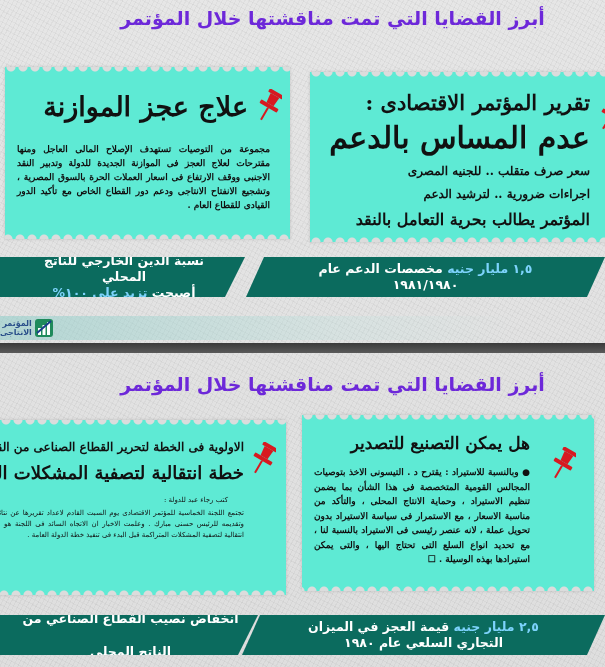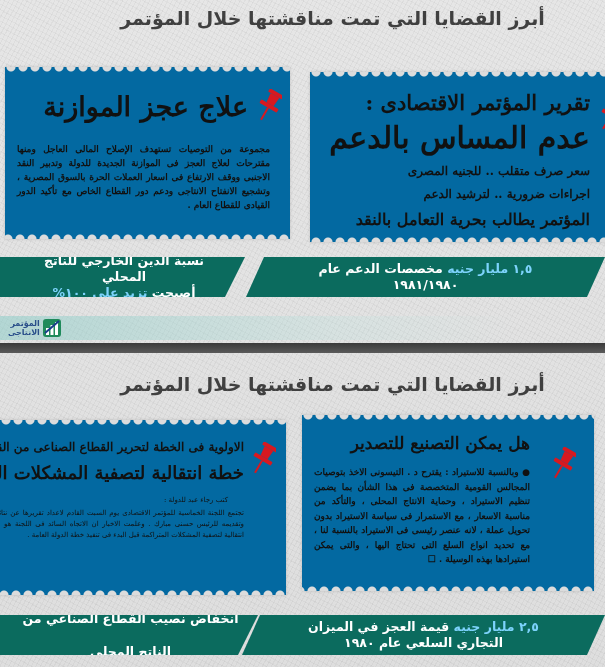--- a/index.html
+++ b/index.html
@@ -20,28 +20,28 @@
     position: absolute; left: 0; width: 605px;
   }
   .slide.top { top: 0; height: 343px; }
   .slide.bottom { top: 353px; height: 314px; }
   .divider {
     position: absolute; left: 0; top: 343px; width: 605px; height: 10px;
     background: linear-gradient(#3a3a3a, #5a5a5a);
   }
   .slide-title {
     position: absolute; left: 0; right: 0; text-align: center;
-    font-weight: bold; font-size: 19px; color: #404040;
+    font-weight: bold; font-size: 19px; color: #6d28d9;
     direction: rtl;
   }
   .slide.top .slide-title { top: 7px; left: 60px; }
   .slide.bottom .slide-title { top: 20px; left: 60px; }
 
   .clip {
-    position: absolute; background: #0369a1;
+    position: absolute; background: #5eead4;
     box-shadow: 0 0 3px rgba(0,0,0,0.15);
     direction: rtl; color: #111;
     font-family: "DejaVu Serif", serif;
     overflow: hidden;
   }
   .clip::before, .clip::after {
     content: ""; position: absolute; left: 0; right: 0; height: 6px;
     background:
       radial-gradient(circle at 6px 0, #dcdcdc 4px, transparent 5px) 0 0/12px 6px repeat-x;
   }
@@ -94,21 +94,21 @@
   .slide.top .banner.right { left: 246px; width: 359px; }
   .slide.top .banner.left { left: 0; width: 245px; }
   .slide.bottom .banner { top: 262px; }
   .slide.bottom .banner.right { left: 242px; width: 363px; }
   .slide.bottom .banner.left { left: 0; width: 258px; gap: 17px; }
 
   .logo-strip {
     position: absolute; left: 0; top: 316px; width: 605px; height: 24px;
     background: linear-gradient(90deg, rgba(140,205,200,0.55), rgba(180,225,220,0.25) 55%, transparent 85%);
   }
-  .logo { position: absolute; left: 8px; top: 319px; display: flex; align-items: center; gap: 3px; direction: rtl; }
+  .logo { position: absolute; left: 0; top: 319px; display: flex; align-items: center; gap: 3px; direction: rtl; }
   .logo-text { font-size: 8px; line-height: 9px; color: #2a4f8a; font-weight: bold; text-align: right; }
   .logo-mark { width: 18px; height: 18px; }
 </style>
 </head>
 <body>
 
 <div class="newsprint-bg"></div>
 
 <section class="slide top">
   <h1 class="slide-title">أبرز القضايا التي تمت مناقشتها خلال المؤتمر</h1>

